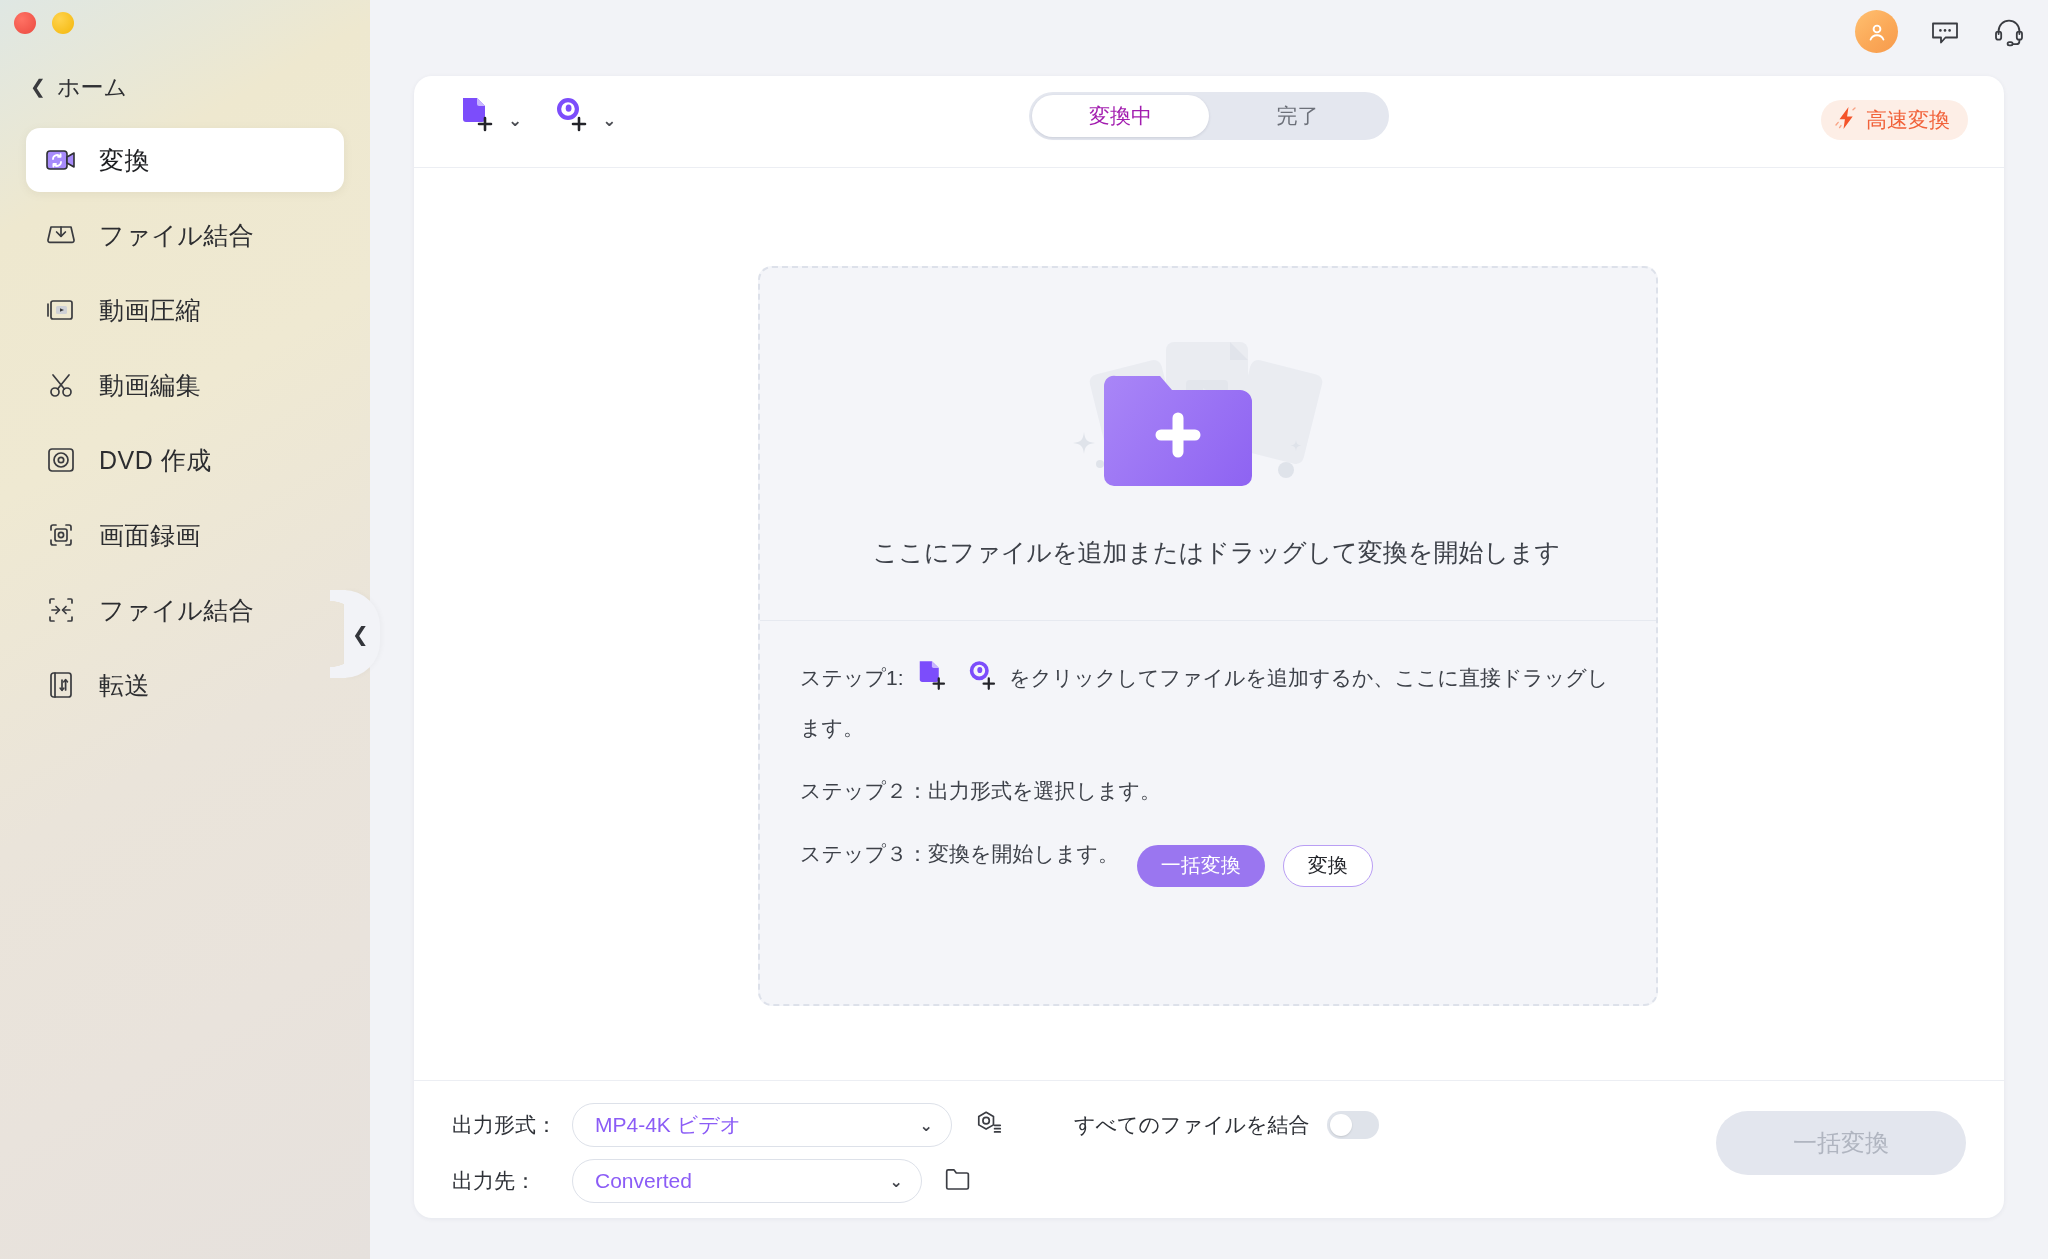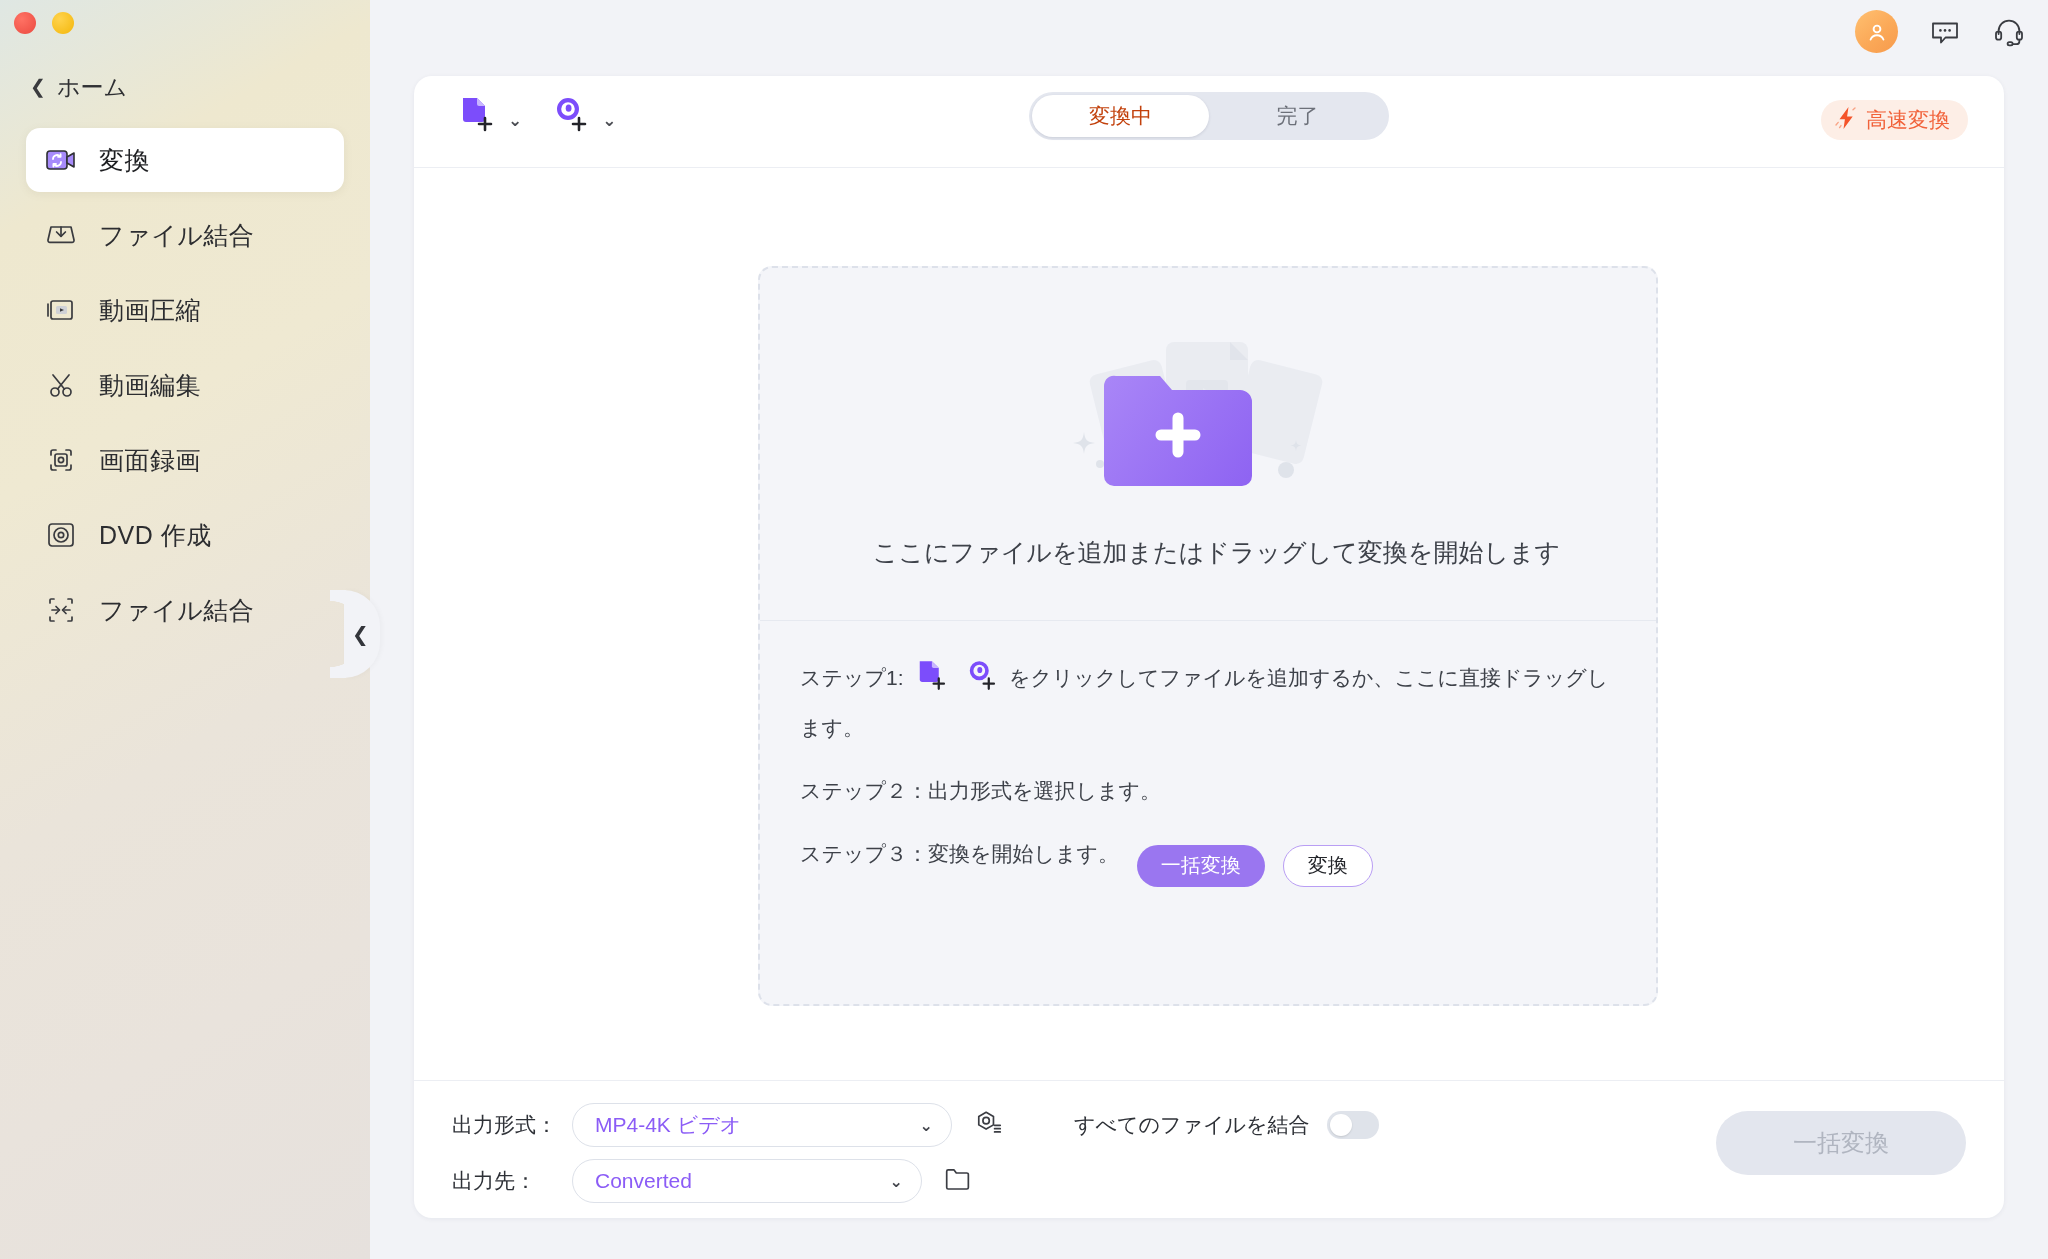--- a/index.html
+++ b/index.html
@@ -153,21 +153,21 @@
   .tab {
     flex: 1 1 50%;
     height: 42px;
     border-radius: 21px;
     display: flex; align-items: center; justify-content: center;
     font-size: 21px; color: #6c7079;
     cursor: pointer;
   }
   .tab.active {
     background: #fff;
-    color: #c2410c;
+    color: #a21caf;
     box-shadow: 0 1px 3px rgba(30,40,70,.13);
   }
   #fast-badge {
     position: absolute;
     right: 36px; top: 24px;
     height: 40px;
     background: #fdeee6;
     border-radius: 20px;
     display: flex; align-items: center; gap: 7px;
     padding: 0 18px 0 12px;
@@ -341,51 +341,62 @@
               <circle cx="23" cy="24" r="4"></circle>
             <path d="M13.6 21L25 7"></path>
               <path d="M20.4 21L9 7"></path>
           </svg>
         </span>
         <span class="nav-label">動画編集</span>
       </div>
 
       <div class="nav-item">
         <span class="nav-ico">
+          <svg viewBox="0 0 34 34" width="34" height="34" fill="none" stroke="#3a3b3f" stroke-width="1.7" stroke-linejoin="round">
+            <rect x="5" y="6" width="24" height="22" rx="3"></rect>
+            <circle cx="17" cy="17" r="7"></circle>
+              <circle cx="17" cy="17" r="2.7"></circle>
+          </svg>
+        </span>
+        <span class="nav-label">DVD 作成</span>
+      </div>
+
+      <div class="nav-item">
+        <span class="nav-ico">
           <svg viewBox="0 0 34 34" width="34" height="34" fill="none" stroke="#3a3b3f" stroke-width="1.7" stroke-linecap="round" stroke-linejoin="round">
             <path d="M7 12V9a2 2 0 0 1 2-2h3M22 7h3a2 2 0 0 1 2 2v3M27 22v3a2 2 0 0 1-2 2h-3M12 27H9a2 2 0 0 1-2-2v-3"></path>
             <rect x="11" y="11" width="12" height="12" rx="2"></rect>
             <circle cx="17" cy="17" r="2.6"></circle>
           </svg>
         </span>
         <span class="nav-label">画面録画</span>
       </div>
 
       <div class="nav-item">
         <span class="nav-ico">
-          <svg viewBox="0 0 34 34" width="34" height="34" fill="none" stroke="#3a3b3f" stroke-width="1.7" stroke-linejoin="round">
-            <rect x="5" y="6" width="24" height="22" rx="3"></rect>
-            <circle cx="17" cy="17" r="7"></circle>
-              <circle cx="17" cy="17" r="2.7"></circle>
-          </svg>
-        </span>
-        <span class="nav-label">DVD 作成</span>
-      </div>
-
-      <div class="nav-item">
-        <span class="nav-ico">
           <svg viewBox="0 0 34 34" width="34" height="34" fill="none" stroke="#3a3b3f" stroke-width="1.7" stroke-linecap="round" stroke-linejoin="round">
             <path d="M10 6H7a1 1 0 0 0-1 1v3M24 6h3a1 1 0 0 1 1 1v3M28 24v3a1 1 0 0 1-1 1h-3M6 24v3a1 1 0 0 0 1 1h3"></path>
             <path d="M8 17h7M19 17h7"></path>
               <path d="M12 13.5 15.5 17 12 20.5M22 13.5 18.5 17 22 20.5"></path>
           </svg>
         </span>
         <span class="nav-label">ファイル結合</span>
       </div>
 
+      <div class="nav-item">
+        <span class="nav-ico">
+          <svg viewBox="0 0 34 34" width="34" height="34" fill="none" stroke="#3a3b3f" stroke-width="1.7" stroke-linecap="round" stroke-linejoin="round">
+            <rect x="7" y="5" width="20" height="24" rx="2.5"></rect>
+            <path d="M11 5v24"></path>
+            <path d="M18 12v10M21.6 12v10"></path>
+            <path d="M16.2 20.2 18 22.3l1.8-2.1M23.4 13.8 21.6 11.7 19.8 13.8"></path>
+          </svg>
+        </span>
+        <span class="nav-label">転送</span>
+      </div>
 
 
     </div>
   </div>
 
   <div id="collapse-handle">
     <span class="chev">❮</span>
   </div>
 
   <div id="main">

